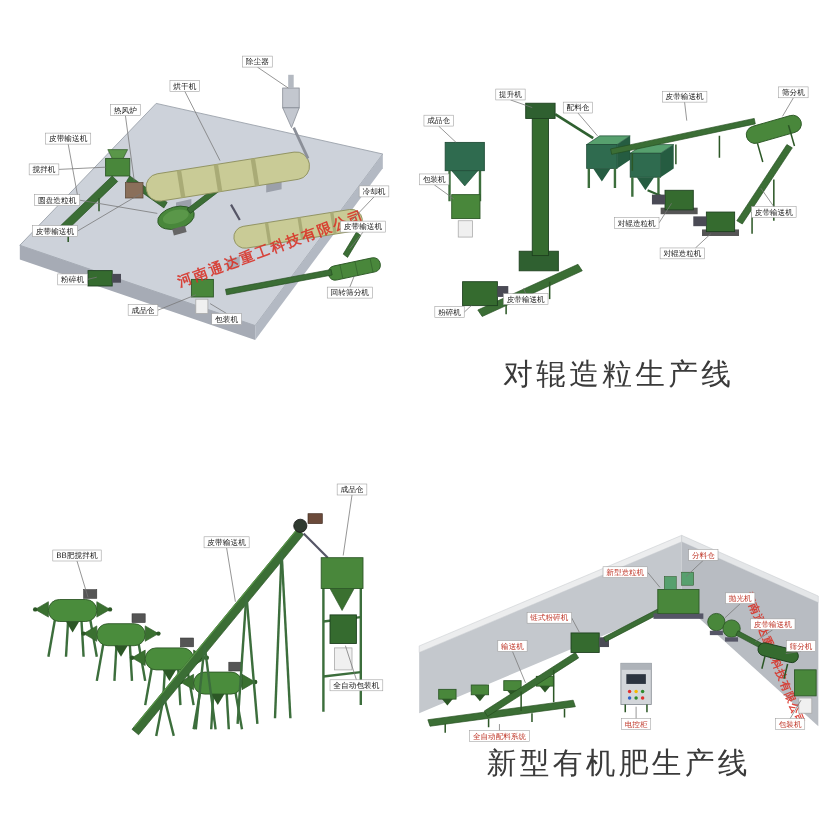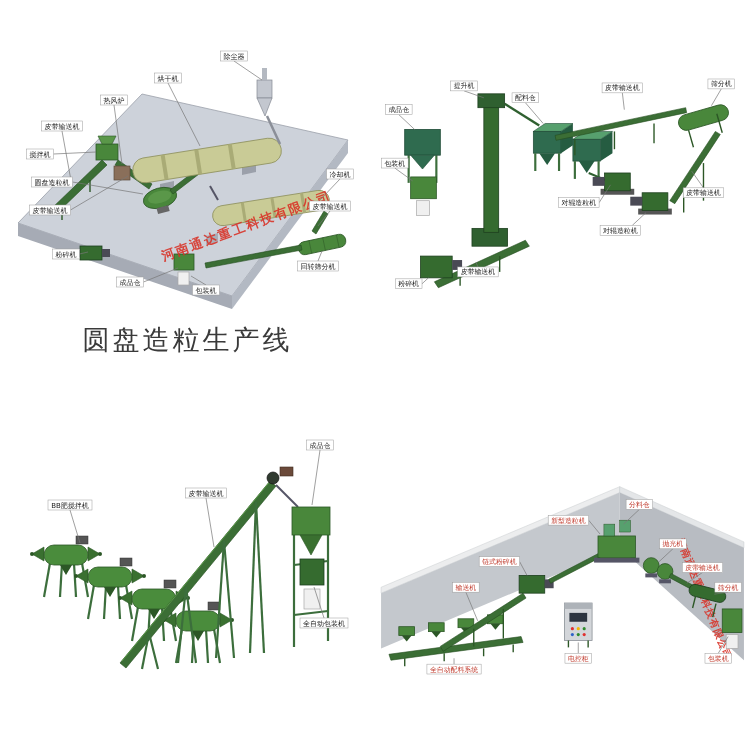--- a/index.html
+++ b/index.html
@@ -168,21 +168,20 @@
               <rect x="299.5" y="193" width="41" height="10"></rect>
           <text x="320" y="200.5">皮带输送机</text>
             </g>
         <g class="lbl">
           <line x1="308" y1="253" x2="312" y2="243"></line>
               <rect x="287.5" y="253" width="41" height="10"></rect>
           <text x="308" y="260.5">回转筛分机</text>
             </g>
       </svg>
     </div>
-    <h2 class="caption cap-top">圆盘造粒生产线</h2>
   </section>
 
   <section class="panel">
     <div class="art art2">
       <svg viewBox="0 0 375 240">
         <g>
           <line class="steel" x1="32" y1="104" x2="32" y2="132"></line>
           <line class="steel" x1="60" y1="104" x2="60" y2="132"></line>
           <rect x="28" y="78" width="36" height="26" fill="#2f6b4f" stroke="#1e4a35" stroke-width="0.8"></rect>
           <polygon points="34,104 58,104 46,118" fill="#2f6b4f" stroke="#1e4a35" stroke-width="0.6"></polygon>
@@ -300,20 +299,21 @@
               <rect x="81.5" y="217" width="41" height="10"></rect>
           <text x="102" y="224.5">皮带输送机</text>
             </g>
         <g class="lbl">
           <line x1="45.5" y1="234" x2="52" y2="228"></line>
               <rect x="18.5" y="229" width="27" height="10"></rect>
           <text x="32" y="236.5">粉碎机</text>
             </g>
       </svg>
     </div>
+    <h2 class="caption cap-top">对辊造粒生产线</h2>
   </section>
 
   <section class="panel">
     <div class="art art3">
       <svg viewBox="0 0 355 270">
         <defs>
           <g id="mixer3">
             <line class="steel" x1="-16" y1="8" x2="-22" y2="42"></line>
             <line class="steel" x1="16" y1="8" x2="22" y2="42"></line>
             <line class="steel" x1="-4" y1="8" x2="-6" y2="42"></line>
@@ -505,16 +505,17 @@
               <rect x="192.5" y="193" width="27" height="10"></rect>
           <text x="206" y="200.5">电控柜</text>
             </g>
         <g class="lbl red">
           <line x1="80" y1="204" x2="80" y2="198"></line>
               <rect x="52.5" y="204" width="55" height="10"></rect>
           <text x="80" y="211.5">全自动配料系统</text>
             </g>
       </svg>
     </div>
+    <h2 class="caption cap-bottom">新型有机肥生产线</h2>
   </section>
 
 </div>
 </div>
 
 </body></html>

